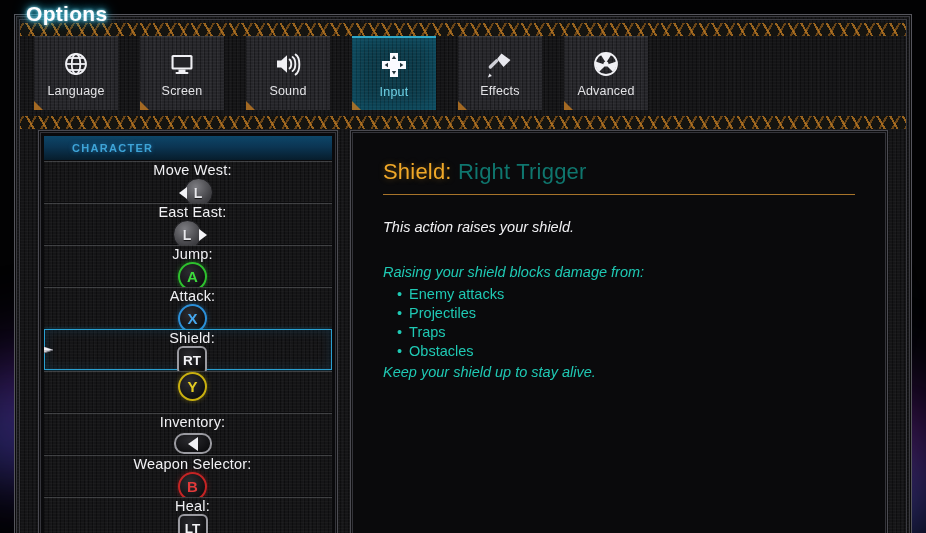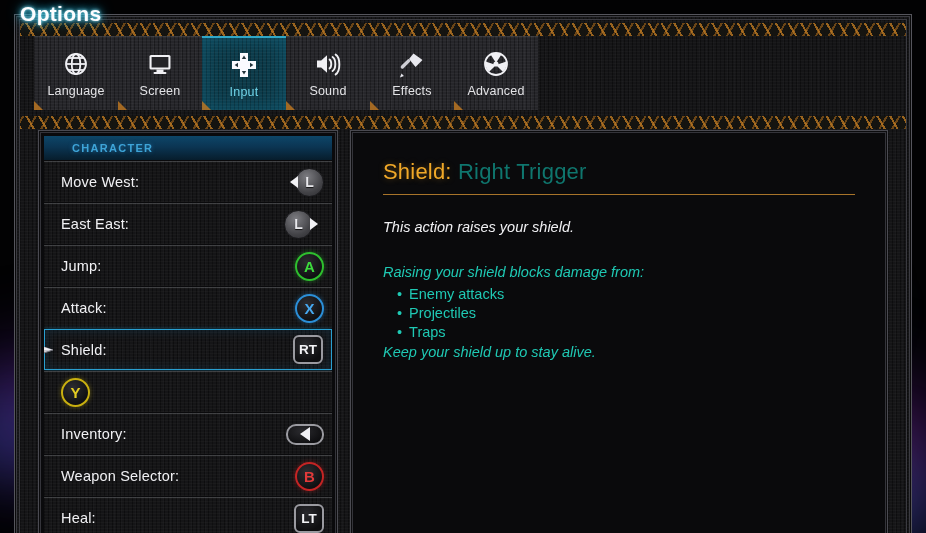--- a/index.html
+++ b/index.html
@@ -63,30 +63,30 @@
     background-image:
       repeating-linear-gradient(60deg,  rgba(196,126,36,.80) 0 2px, transparent 2px 11px),
       repeating-linear-gradient(-60deg, rgba(168,104,28,.62) 0 2px, transparent 2px 11px);
     opacity:.95;
   }
   .band-top { top:3px; }
   .band-mid { top:96px; }
 
   
   #title {
-    position:absolute; left:20px; top:2px; z-index:30;
+    position:absolute; left:26px; top:2px; z-index:30;
     font-size:21px; font-weight:bold; color:#fdfdff;
     letter-spacing:.3px;
     text-shadow:0 0 7px #39d0ec, 0 0 14px #1b8fb8, 0 0 3px #c9f4ff;
   }
 
   
   #tabbar {
     position:absolute; left:0; right:0; top:16px; height:80px;
-    display:flex; align-items:flex-start; gap:0;
+    display:flex; align-items:flex-start; gap:22px;
     padding-left:14px;
   }
   .tab {
     position:relative; width:84px; height:74px;
     display:flex; flex-direction:column; align-items:center;
     justify-content:center; gap:5px;
     border-top:1px solid rgba(255,255,255,.09);
     cursor:pointer; overflow:hidden;
   }
   .tab::after {           
@@ -131,20 +131,21 @@
     font-size:11px; font-weight:bold; letter-spacing:1.3px;
     color:#3ea4d8; text-shadow:0 0 4px rgba(50,150,210,.5);
   }
 
   .row {
     position:relative; height:41px; margin-top:1px;
     display:flex; align-items:center;
     padding:0 8px 0 17px;
     border-top:1px solid rgba(200,205,215,.22);
     cursor:pointer;
+    flex-direction:column;
   }
   .row-label { font-size:14.5px; color:#f1f1f4; letter-spacing:.2px; flex:1; }
   .row.selected {
     border:1px solid #2a9fd0;
     box-shadow:0 0 4px rgba(42,159,208,.45), inset 0 0 12px rgba(24,90,130,.30);
     padding-left:16px;
   }
   .pointer {
     position:absolute; left:-14px; top:50%; transform:translateY(-50%);
     width:26px; height:22px;
@@ -252,47 +253,47 @@
           <svg width="28" height="28" viewBox="0 0 28 28">
             <rect x="3.5" y="5" width="21" height="14.5" rx="1.6" fill="#f0f0f4"></rect>
             <rect x="5.6" y="7" width="16.8" height="10.5" fill="#242428"></rect>
             <rect x="10.5" y="19.5" width="7" height="3" fill="#f0f0f4"></rect>
             <rect x="7.5" y="22" width="13" height="2" rx="1" fill="#f0f0f4"></rect>
           </svg>
         </span>
         <span class="tab-label">Screen</span>
       </div>
 
+      <div class="tab stone">
+        <span class="tab-icon">
+          <svg width="30" height="28" viewBox="0 0 30 28">
+            <path d="M4 10.5h4.2L14 5.3v17.4l-5.8-5.2H4z" fill="#f0f0f4"></path>
+            <path d="M16.6 9.6c2.2 1.3 2.2 7.5 0 8.8" stroke="#f0f0f4" stroke-width="1.9" fill="none" stroke-linecap="round"></path>
+            <path d="M19.6 7c3.6 2.2 3.6 12 0 14" stroke="#f0f0f4" stroke-width="1.9" fill="none" stroke-linecap="round"></path>
+            <path d="M22.6 4.6c5 3 5 16.8 0 19.8" stroke="#f0f0f4" stroke-width="1.9" fill="none" stroke-linecap="round"></path>
+          </svg>
+        </span>
+        <span class="tab-label">Sound</span>
+      </div>
+
       <div class="tab stone active">
         <span class="tab-icon">
           <svg width="30" height="30" viewBox="0 0 30 30">
             <path d="M11 3h8v8h8v8h-8v8h-8v-8H3v-8h8z" fill="#fafaff"></path>
             <path d="M15 5.6l2.2 3.4h-4.4z" fill="#24343c"></path>
             <path d="M15 24.4l-2.2-3.4h4.4z" fill="#24343c"></path>
             <path d="M5.6 15l3.4-2.2v4.4z" fill="#24343c"></path>
             <path d="M24.4 15l-3.4 2.2v-4.4z" fill="#24343c"></path>
           </svg>
         </span>
         <span class="tab-label">Input</span>
       </div>
 
       <div class="tab stone">
         <span class="tab-icon">
-          <svg width="30" height="28" viewBox="0 0 30 28">
-            <path d="M4 10.5h4.2L14 5.3v17.4l-5.8-5.2H4z" fill="#f0f0f4"></path>
-            <path d="M16.6 9.6c2.2 1.3 2.2 7.5 0 8.8" stroke="#f0f0f4" stroke-width="1.9" fill="none" stroke-linecap="round"></path>
-            <path d="M19.6 7c3.6 2.2 3.6 12 0 14" stroke="#f0f0f4" stroke-width="1.9" fill="none" stroke-linecap="round"></path>
-            <path d="M22.6 4.6c5 3 5 16.8 0 19.8" stroke="#f0f0f4" stroke-width="1.9" fill="none" stroke-linecap="round"></path>
-          </svg>
-        </span>
-        <span class="tab-label">Sound</span>
-      </div>
-
-      <div class="tab stone">
-        <span class="tab-icon">
           <svg width="30" height="30" viewBox="0 0 30 30">
             <path d="M16.5 4.5l9 6.5-7 7-6.5-8z" fill="#e8e8ee"></path>
             <rect x="3" y="18" width="12" height="3.4" rx="1.6" transform="rotate(-45 3 18)" fill="#cfcfd6"></rect>
             <path d="M4.5 24.5l2.4 2.4-4 1.6z" fill="#e8e8ee"></path>
           </svg>
         </span>
         <span class="tab-label">Effects</span>
       </div>
 
       <div class="tab stone">
@@ -405,20 +406,21 @@
           <div id="title-rule"></div>
 
           <p class="para">This action raises your shield.</p>
 
           <p class="para teal list-intro">Raising your shield blocks damage from:</p>
 
           <ul class="bullets">
             <li>Enemy attacks</li>
             <li>Projectiles</li>
             <li>Traps</li>
+            <li>Obstacles</li>
           </ul>
 
           <p class="para teal closing">Keep your shield up to stay alive.</p>
         </div>
       </div>
 
     </div>
   </div>
 </div>
 

